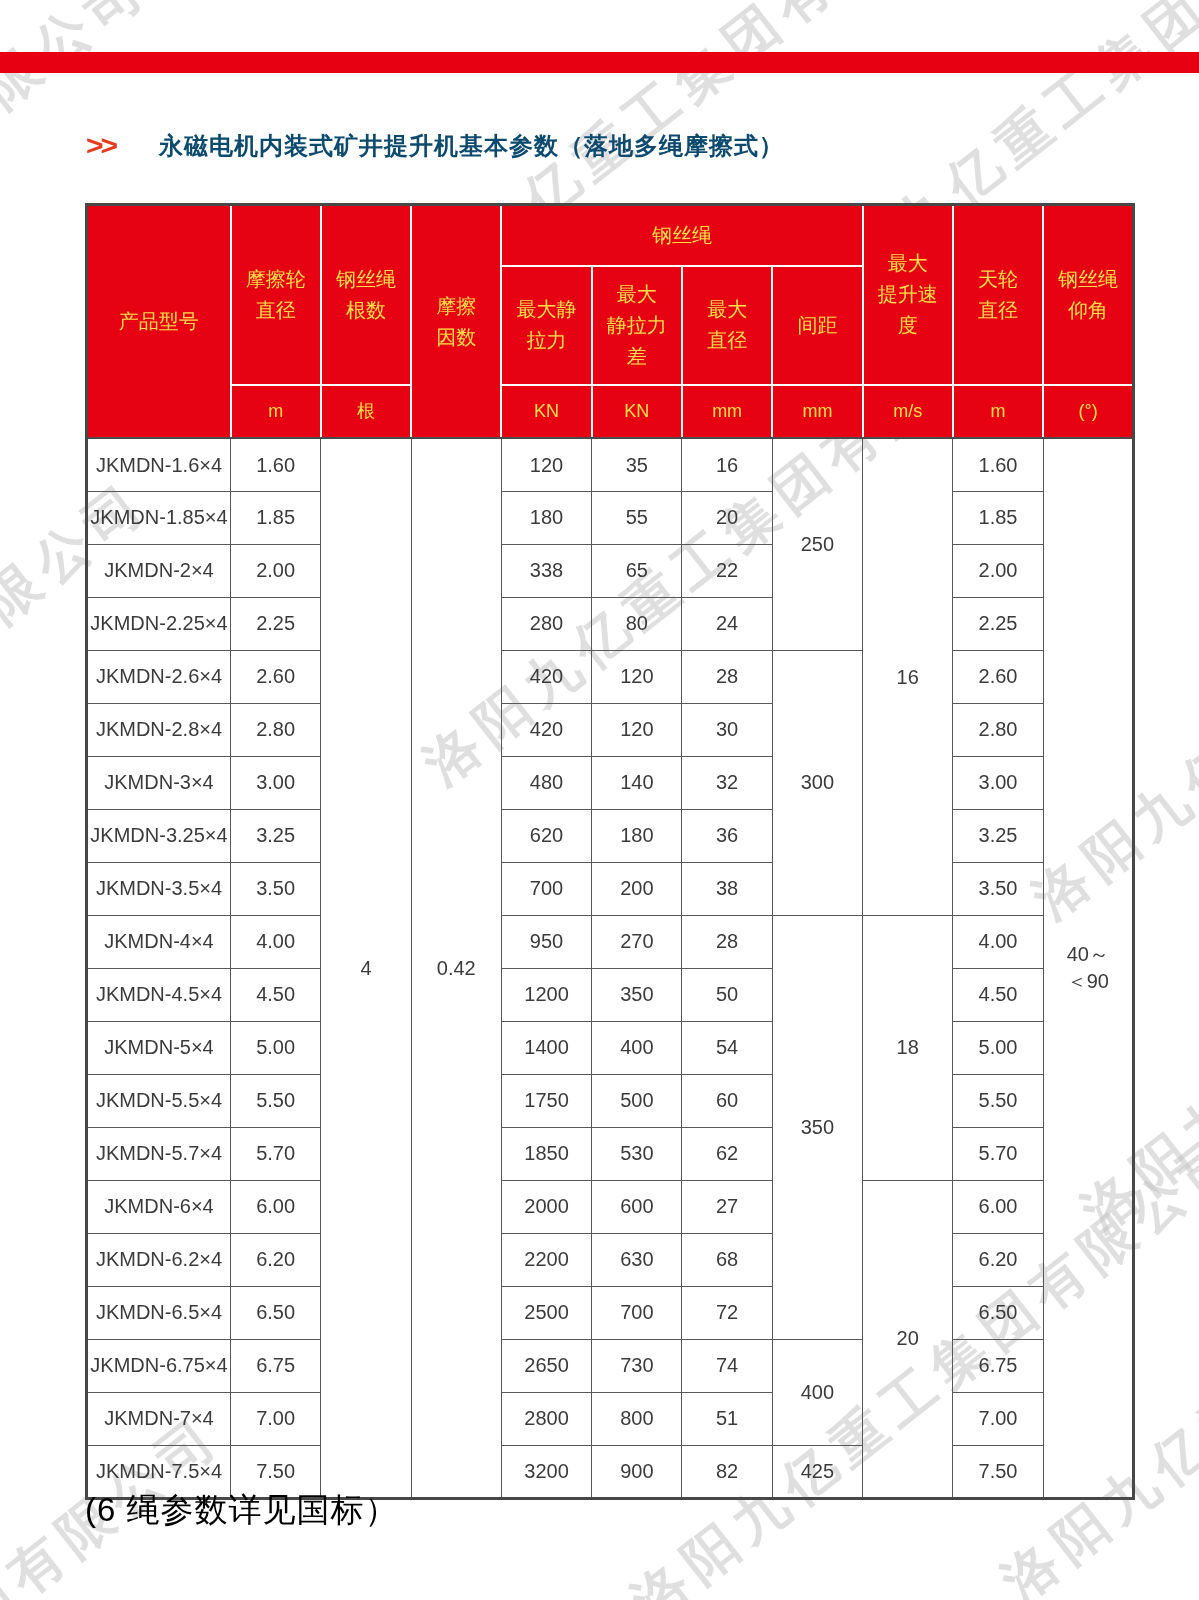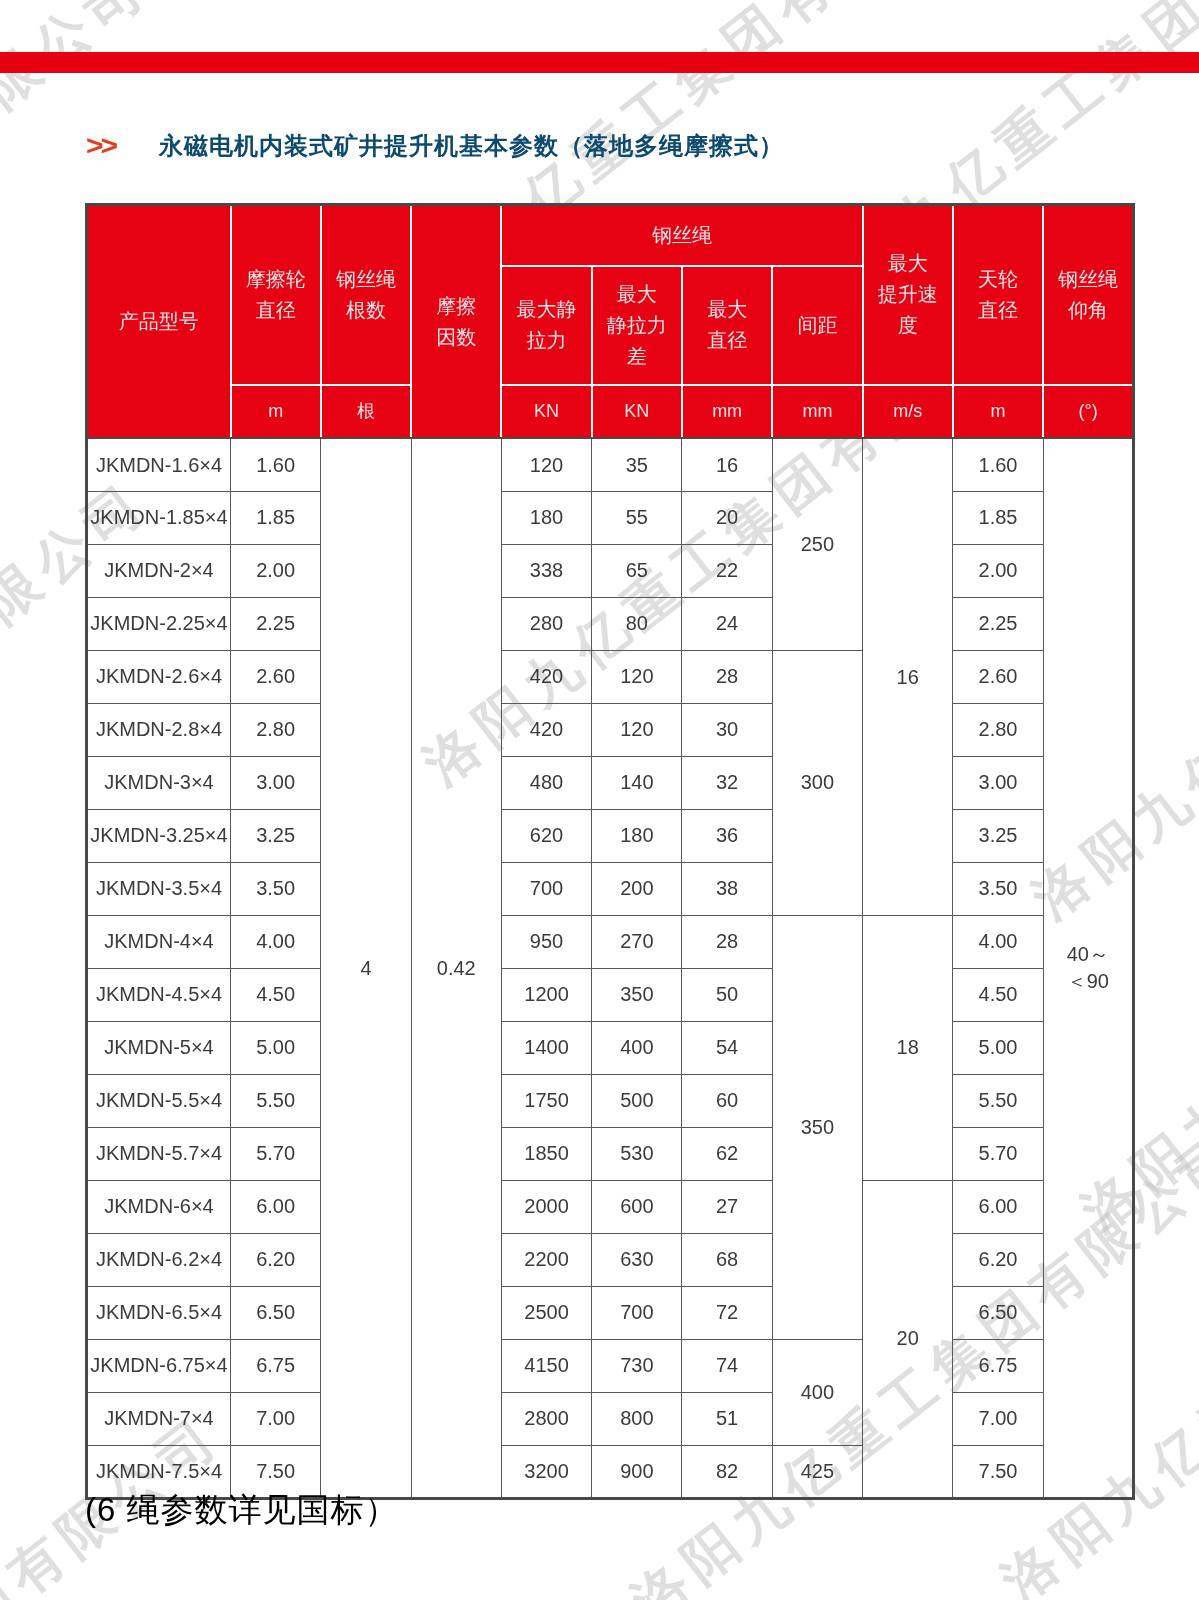--- a/index.html
+++ b/index.html
@@ -27,21 +27,21 @@
   .page-title{
     margin:10px;color:#0c4a6e;font-size:24px;font-weight:bold;letter-spacing:1px;
   }
   
   .main-table{
     position:absolute;left:85px;top:203px;z-index:1;
     width:1050px;border-collapse:collapse;table-layout:fixed;
     border:3px solid #484848;
   }
   .main-table th{
-    background:#e60213;color:#e5e5e5;font-weight:normal;
+    background:#e60213;color:#fde047;font-weight:normal;
     font-size:20px;line-height:1.55;text-align:center;vertical-align:middle;
     border:2px solid #ffffff;white-space:pre-line;padding:12px;
   }
   .main-table th.hb-dark{border-bottom:2px solid #4a4a4a;}
   .main-table td{
     border:1px solid #585858;background:transparent;
     color:#3b3b3b;font-size:20px;text-align:center;vertical-align:middle;
     white-space:pre-line;padding:0;
   }
   .hrow-a{height:61px;}
@@ -273,21 +273,21 @@
         <td>JKMDN-6.5×4</td>
         <td>6.50</td>
         <td>2500</td>
         <td>700</td>
         <td>72</td>
         <td>6.50</td>
       </tr>
       <tr>
         <td>JKMDN-6.75×4</td>
         <td>6.75</td>
-        <td>4150</td>
+        <td>2650</td>
         <td>730</td>
         <td>74</td>
         <td rowspan="2">400</td>
         <td>6.75</td>
       </tr>
       <tr>
         <td>JKMDN-7×4</td>
         <td>7.00</td>
         <td>2800</td>
         <td>800</td>

